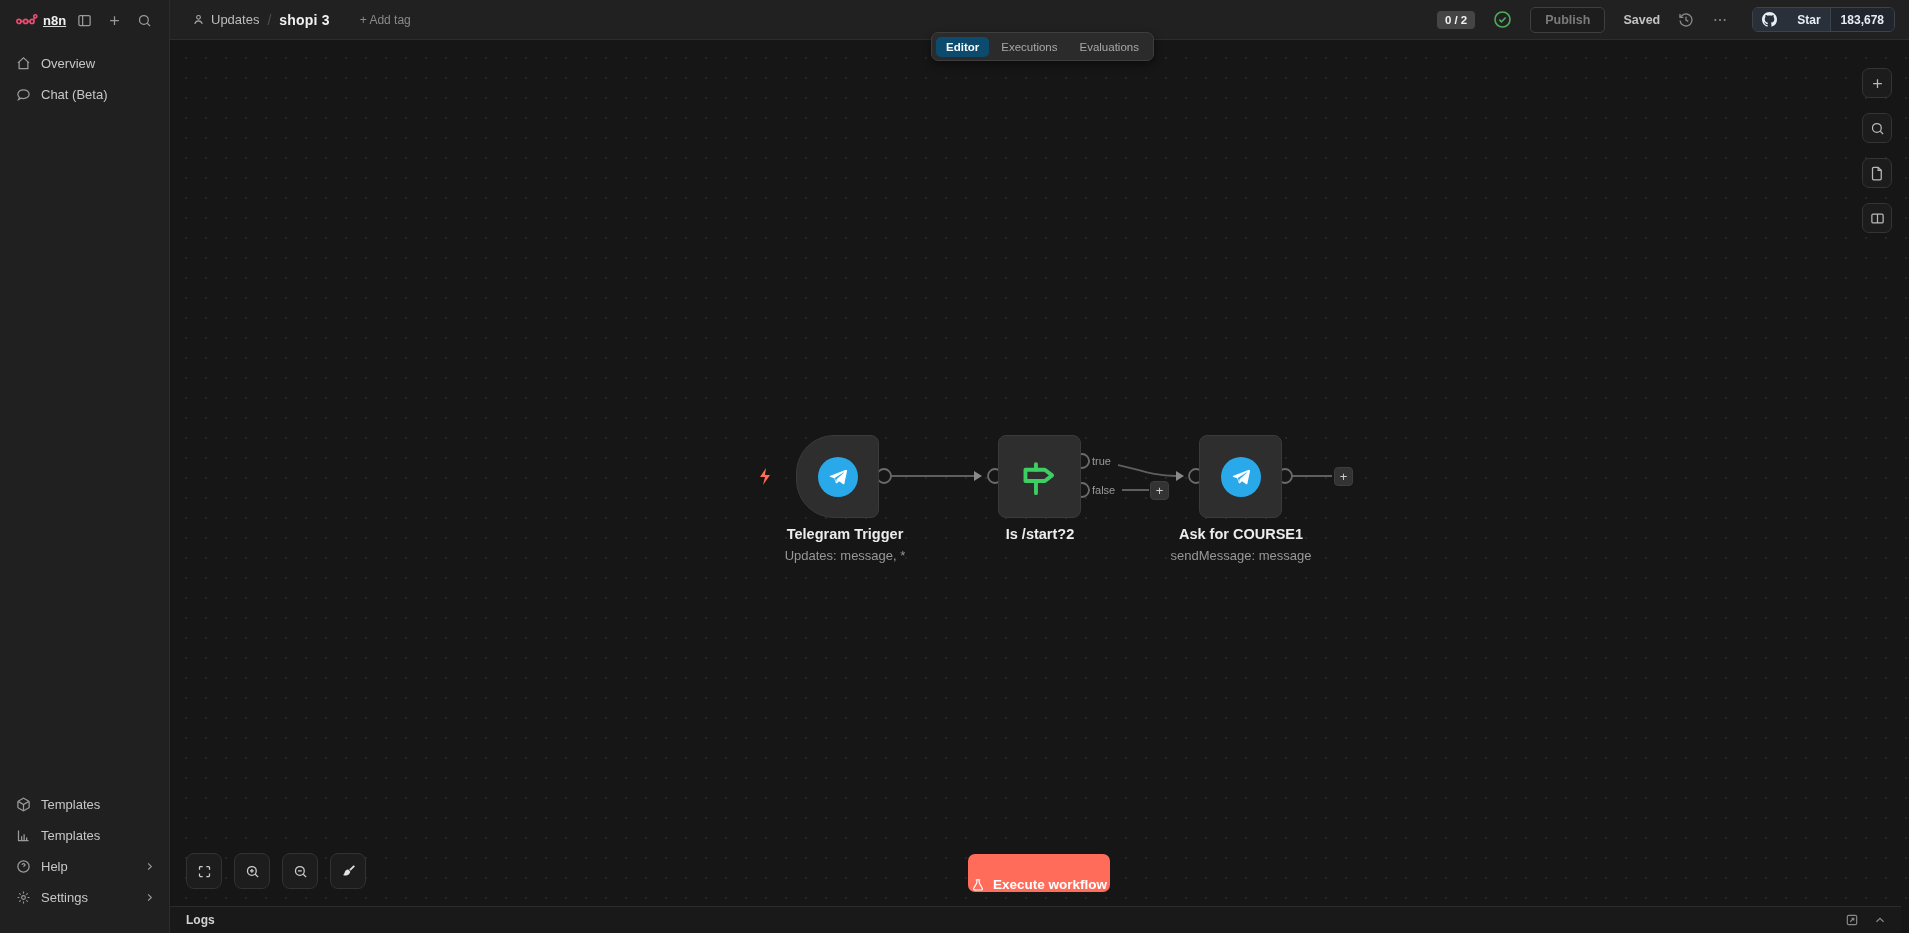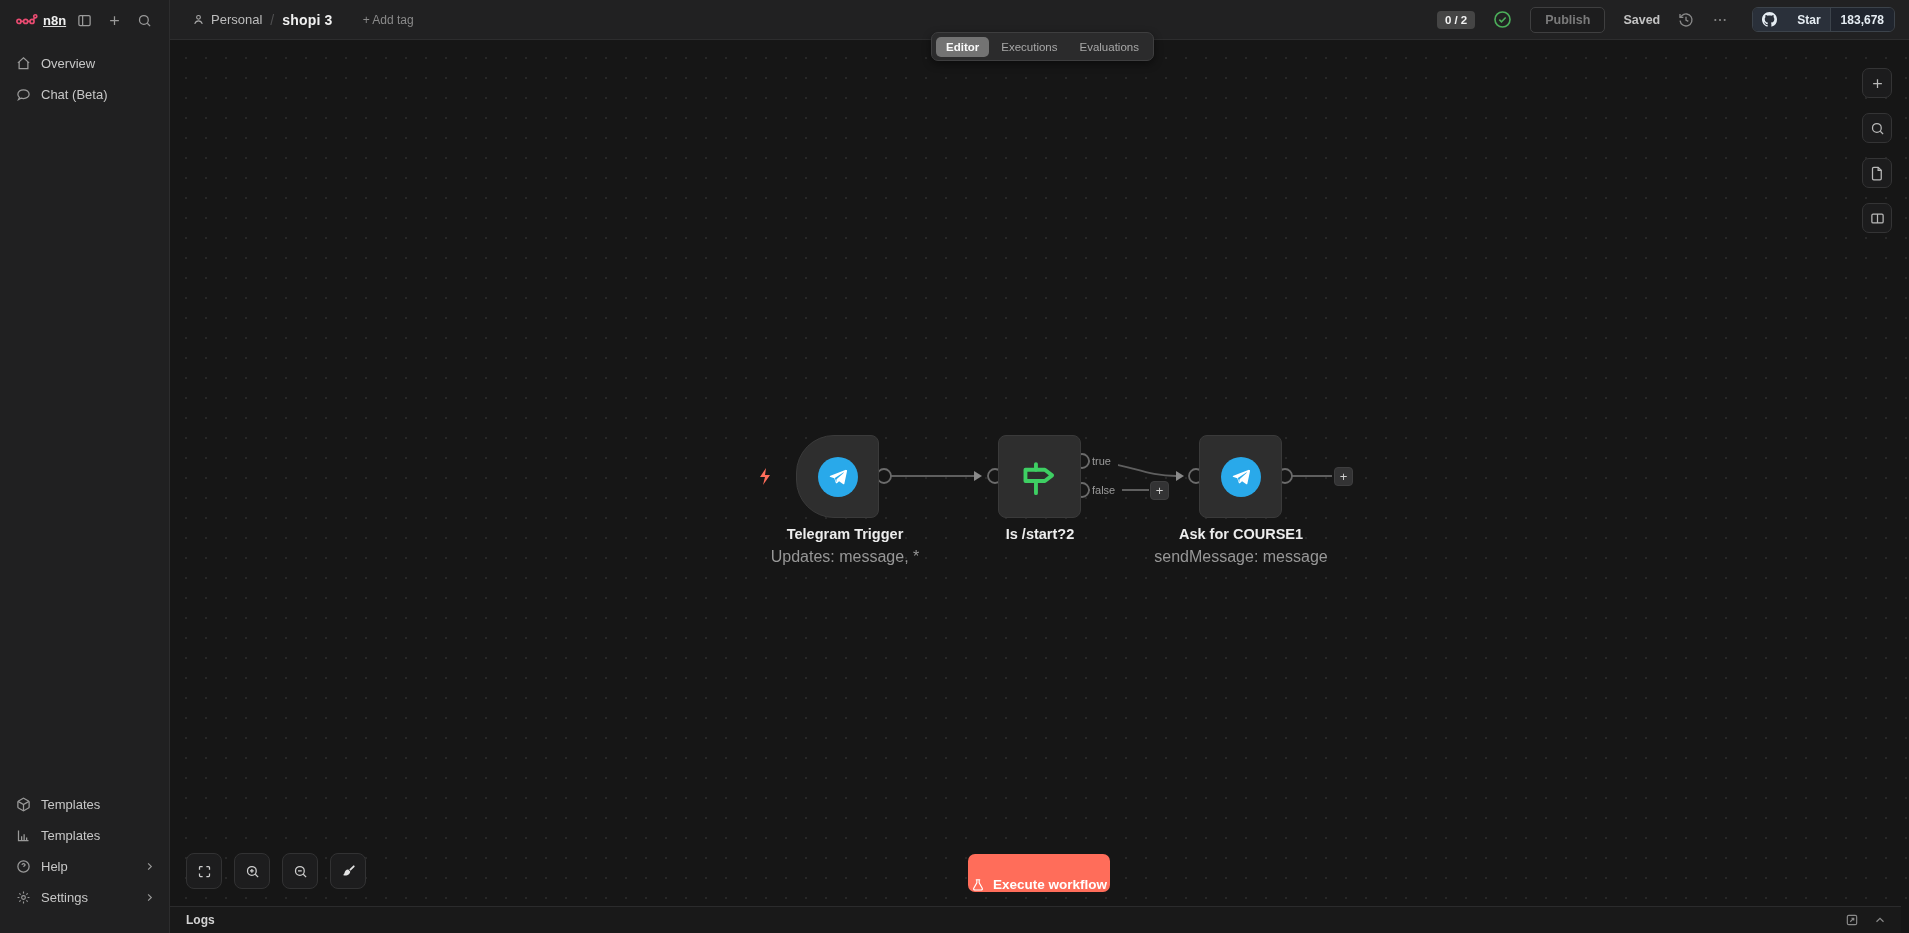--- a/index.html
+++ b/index.html
@@ -47,35 +47,35 @@
   
   .canvas { position:absolute; left:170px; top:40px; width:1739px; height:866px;
     background-color:#161616;
     background-image:radial-gradient(circle, #282828 1.2px, transparent 1.4px);
     background-size:20px 20px; background-position:6px 8px; }
 
   .tab-pill { position:absolute; left:931px; top:32px; height:29px; z-index:9;
     background:#2b2b2c; border:1px solid #3e3e3f; border-radius:7px; display:flex;
     align-items:center; padding:0 4px; gap:2px; box-shadow:0 3px 8px rgba(0,0,0,.45); }
   .tab { font-size:11.5px; color:#a8a8a8; padding:4px 10px; border-radius:5px; cursor:pointer; white-space:nowrap; }
-  .tab.active { background:#737373; color:#fafafa; font-weight:700; }
+  .tab.active { background:#0c4a6e; color:#fafafa; font-weight:700; }
 
   .side-tools { position:absolute; right:17px; top:28px; display:flex; flex-direction:column; gap:15px; }
   .sq-btn { width:30px; height:30px; border-radius:7px; border:1px solid #343435; background:#1c1c1d;
     color:#b9b9b9; display:flex; align-items:center; justify-content:center; cursor:pointer; }
 
   .node { position:absolute; width:83px; height:83px; background:#2e2e2e; border:1px solid #3a3a3a;
     display:flex; align-items:center; justify-content:center; cursor:pointer; }
   .node.trigger { border-radius:38px 8px 8px 38px; }
   .node.square { border-radius:8px; }
   .tg-circle { width:40px; height:40px; border-radius:50%; background:#29a9ea; display:flex;
     align-items:center; justify-content:center; }
   .node-label { position:absolute; text-align:center; pointer-events:none; }
   .node-title { font-size:14.5px; font-weight:700; color:#ededed; white-space:nowrap; }
-  .node-sub { font-size:16px; color:#979797; margin-top:6px; white-space:nowrap; }
+  .node-sub { font-size:13px; color:#979797; margin-top:6px; white-space:nowrap; }
   .edge-svg { position:absolute; left:0; top:0; width:1739px; height:866px; pointer-events:none; }
   .plus-btn { position:absolute; width:19px; height:19px; background:#333334; border:1px solid #3e3e3f;
     border-radius:4px; color:#cfcfcf; font-size:13px; line-height:17px; text-align:center; cursor:pointer; }
 
   .canvas-controls { position:absolute; left:16px; bottom:17px; display:flex; gap:12px; }
   .ctl-btn { width:36px; height:36px; border-radius:8px; border:1px solid #323233; background:#1d1d1e;
     color:#cfcfcf; display:flex; align-items:center; justify-content:center; cursor:pointer; }
 
   .exec-btn { position:absolute; left:798px; bottom:14px; height:38px; width:142px;
     background:#ff6d5a; border:none; border-radius:7px; color:#fff; font-weight:700; font-size:13.5px;
@@ -184,21 +184,21 @@
   </div>
 </div>
 
 <div class="header">
   <div class="crumbs">
     <span class="crumb-user">
       <svg width="13" height="13" viewBox="0 0 24 24" fill="none" stroke="#a9a9a9" stroke-width="2">
           <circle cx="12" cy="8" r="3.5"></circle>
           <path d="M5 20c1.4-3.9 4-5.5 7-5.5s5.6 1.6 7 5.5"></path>
         </svg>
-      <span>Personal</span>
+      <span>Updates</span>
     </span>
     <span class="crumb-sep">/</span>
     <span class="wf-name">shopi 3</span>
     <span class="add-tag">+ Add tag</span>
   </div>
 
   <div class="header-right">
     <span class="issues-badge">0 / 2</span>
     <span>
       <svg width="19" height="19" viewBox="0 0 24 24" fill="none" stroke="#4cae5a" stroke-width="2">

